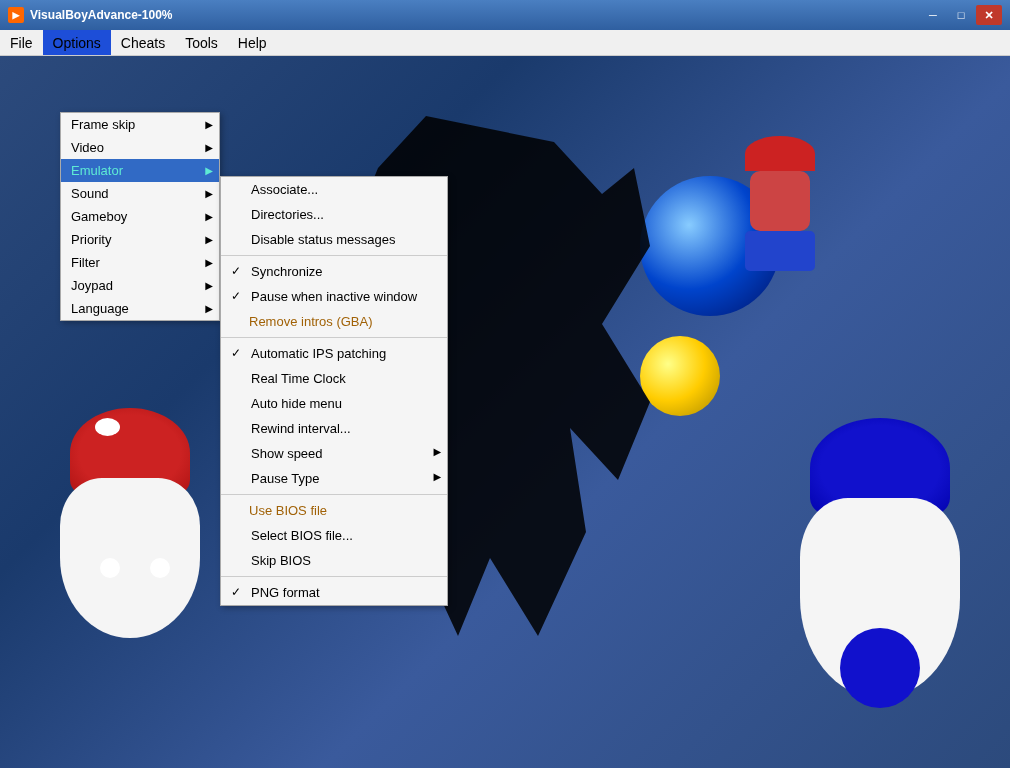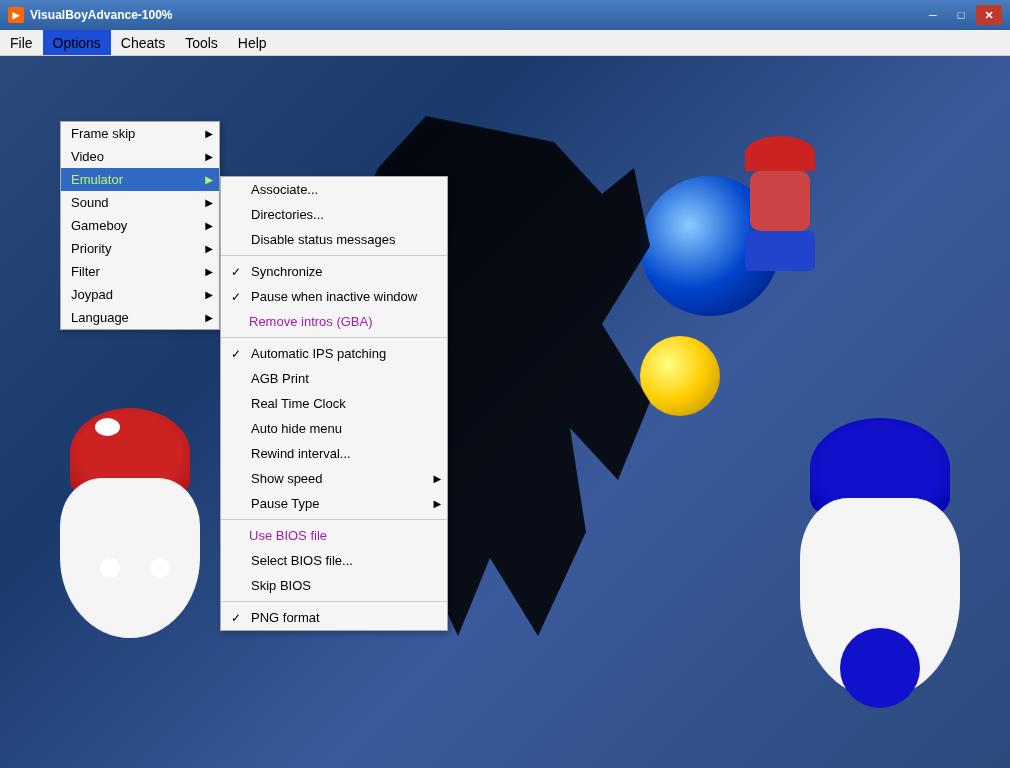--- a/index.html
+++ b/index.html
@@ -238,63 +238,62 @@
     
     .menu-l1 {
       position: absolute;
       top: 56px;
       left: 60px;
       background: #f5f5f5;
       border: 1px solid #aaa;
       box-shadow: 2px 2px 6px rgba(0,0,0,0.3);
       min-width: 160px;
       z-index: 100;
-      margin-top: 9px;
     }
     .menu-l1-item {
       display: flex;
       align-items: center;
       padding: 4px 20px 4px 10px;
       cursor: pointer;
       white-space: nowrap;
       position: relative;
       font-size: 13px;
     }
     .menu-l1-item .arrow {
       position: absolute;
       right: 6px;
       font-size: 10px;
     }
     .menu-l1-item.active-menu {
       background: #316ac5;
-      color: #bef264;
+      color: #5eead4;
     }
 
     
     .menu-l2 {
       position: absolute;
       top: 120px;
       left: 220px;
       background: #f5f5f5;
       border: 1px solid #aaa;
       box-shadow: 2px 2px 6px rgba(0,0,0,0.3);
       min-width: 220px;
       z-index: 101;
     }
     .menu-l2-item {
       display: flex;
-      align-items: center;
+      align-items: flex-start;
       padding: 5px 30px 5px 30px;
       cursor: pointer;
       white-space: nowrap;
       font-size: 13px;
       position: relative;
     }
     .menu-l2-item.disabled {
-      color: #a21caf;
+      color: #a16207;
       cursor: default;
       padding-left: 28px;
     }
     .menu-l2-item .checkmark {
       position: absolute;
       left: 10px;
       font-size: 12px;
     }
     .menu-l2-item .submenu-arrow {
       position: absolute;
@@ -439,23 +438,20 @@
     </div>
     <div class="menu-l2-item disabled">
       <span>Remove intros (GBA)</span>
     </div>
     <div class="menu-l2-separator"></div>
     <div class="menu-l2-item">
       <span class="checkmark">✓</span>
       <span>Automatic IPS patching</span>
     </div>
     <div class="menu-l2-item">
-      <span>AGB Print</span>
-    </div>
-    <div class="menu-l2-item">
       <span>Real Time Clock</span>
     </div>
     <div class="menu-l2-item">
       <span>Auto hide menu</span>
     </div>
     <div class="menu-l2-item">
       <span>Rewind interval...</span>
     </div>
     <div class="menu-l2-item">
       <span>Show speed</span>

